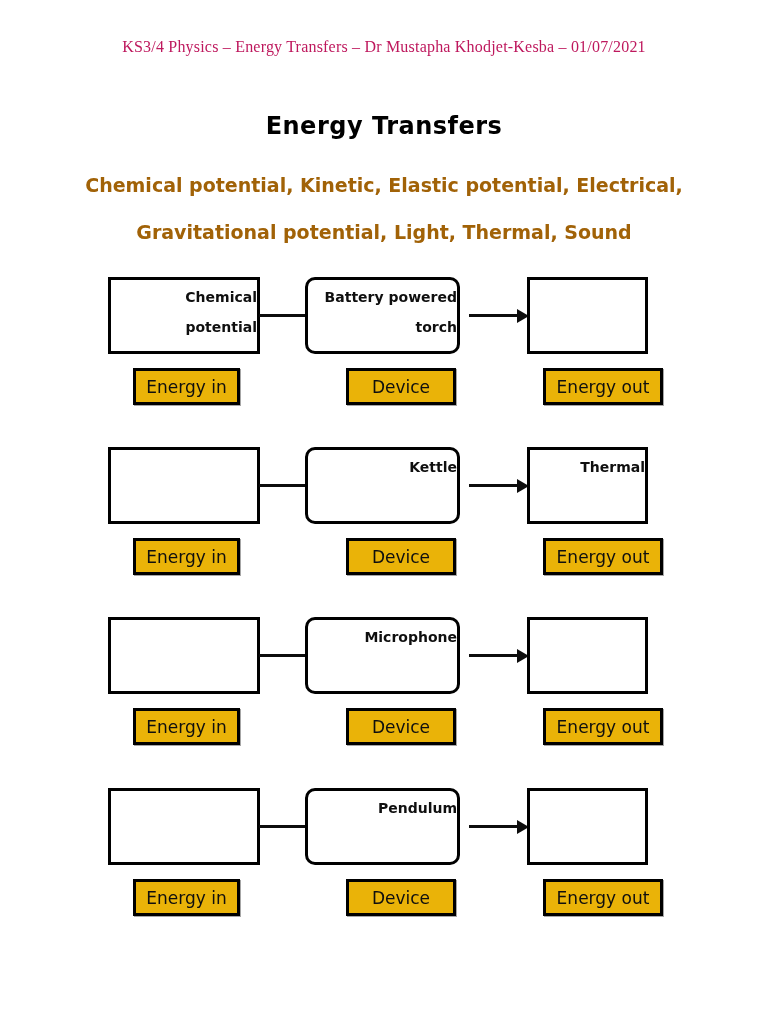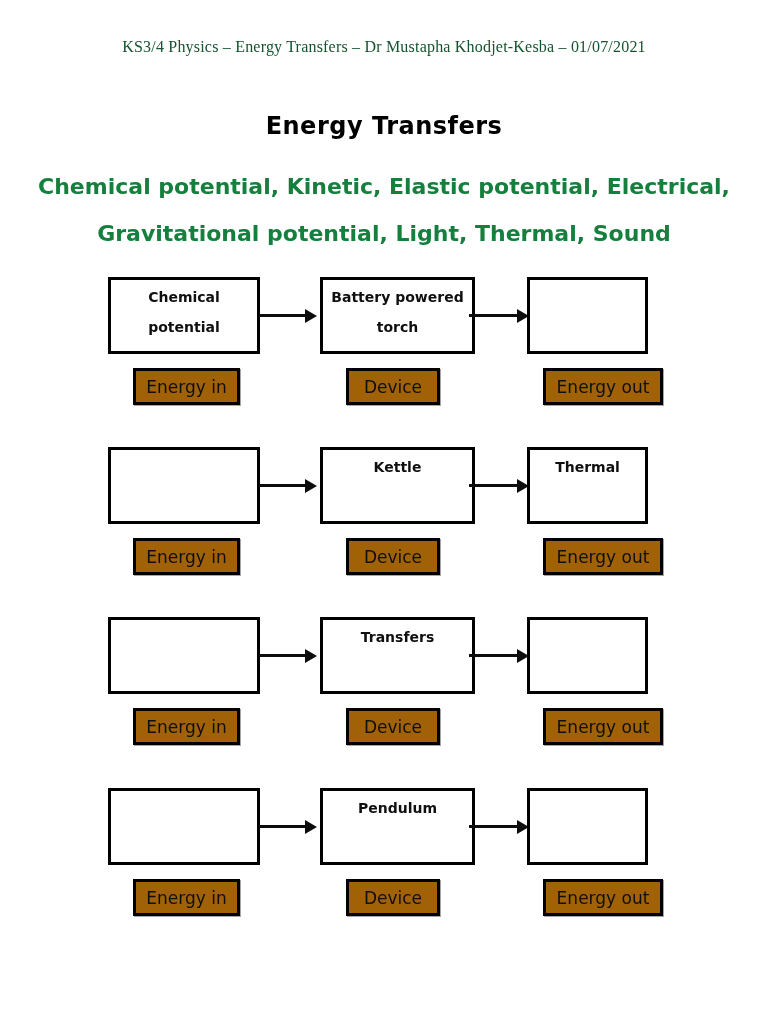--- a/index.html
+++ b/index.html
@@ -19,42 +19,42 @@
 
   
   .doc-header {
     position: absolute;
     top: 38px;
     left: 0;
     width: 100%;
     text-align: center;
     font-family: "Liberation Serif", serif;
     font-size: 16px;
-    color: #14532d;
+    color: #be185d;
     letter-spacing: 0.2px;
   }
   .doc-title {
     position: absolute;
     top: 112px;
     left: 0;
     width: 100%;
     text-align: center;
     font-weight: bold;
     font-size: 24px;
     letter-spacing: 0.5px;
     color: #000000;
   }
   .doc-subtitle {
     position: absolute;
     left: 0;
     width: 100%;
     text-align: center;
     font-weight: bold;
-    font-size: 22px;
-    color: #15803d;
+    font-size: 19px;
+    color: #a16207;
   }
   .doc-subtitle.line1 { top: 174px; }
   .doc-subtitle.line2 { top: 221px; }
 
   
   .row {
     position: absolute;
     left: 0;
     width: 768px;
     height: 132px;
@@ -64,25 +64,25 @@
   .row.r2 { top: 617px; }
   .row.r3 { top: 788px; padding-left: 30px; }
 
   .main-box {
     position: absolute;
     top: 0;
     height: 77px;
     border: 3px solid #000000;
     background: #ffffff;
     box-sizing: border-box;
-    text-align: center;
+    text-align: right;
     padding-top: 7px;
   }
   .main-box.c1 { left: 108px; width: 152px; }
-  .main-box.c2 { left: 320px; width: 155px; }
+  .main-box.c2 { left: 305px; width: 155px; border-radius: 10px; }
   .main-box.c3 { left: 527px; width: 121px; }
 
   .box-line {
     min-height: 20px;
     line-height: 20px;
     font-weight: bold;
     font-size: 14px;
     color: #0f0f0f;
   }
   .box-line + .box-line { margin-top: 10px; }
@@ -105,31 +105,31 @@
     border-left: 12px solid #0d0d0d;
     border-top: 7px solid transparent;
     border-bottom: 7px solid transparent;
   }
 
   .label-box {
     position: absolute;
     top: 91px;
     height: 37px;
     border: 3px solid #000000;
-    background: #a16207;
+    background: #eab308;
     box-sizing: border-box;
     display: flex;
     align-items: center;
     justify-content: center;
     font-size: 17px;
     color: #0f0f0f;
     box-shadow: 1px 1px 0 rgba(0,0,0,0.35);
   }
   .label-box.l1 { left: 133px; width: 107px; }
-  .label-box.l2 { left: 346px; width: 94px;  }
+  .label-box.l2 { left: 346px; width: 110px;  }
   .label-box.l3 { left: 543px; width: 120px; }
 </style>
 </head>
 <body>
 
 <div class="page">
 
   <div class="doc-header">KS3/4 Physics – Energy Transfers – Dr Mustapha Khodjet-Kesba – 01/07/2021</div>
 
   <div class="doc-title">Energy Transfers</div>
@@ -177,21 +177,21 @@
     <div class="label-box l3">Energy out</div>
   </div>
 
   <div class="row r2">
     <div class="main-box c1">
       <div class="box-line"></div>
       <div class="box-line"></div>
     </div>
     <div class="arrow a1"></div>
     <div class="main-box c2">
-      <div class="box-line">Transfers</div>
+      <div class="box-line">Microphone</div>
       <div class="box-line"></div>
     </div>
     <div class="arrow a2"></div>
     <div class="main-box c3">
       <div class="box-line"></div>
       <div class="box-line"></div>
     </div>
     <div class="label-box l1">Energy in</div>
     <div class="label-box l2">Device</div>
     <div class="label-box l3">Energy out</div>

